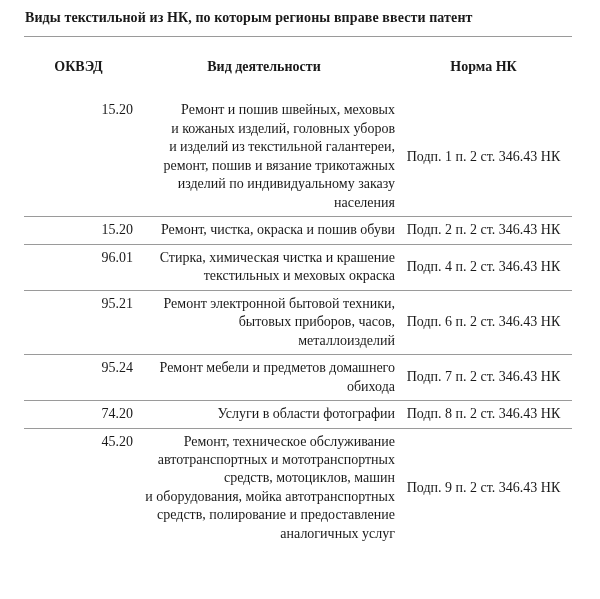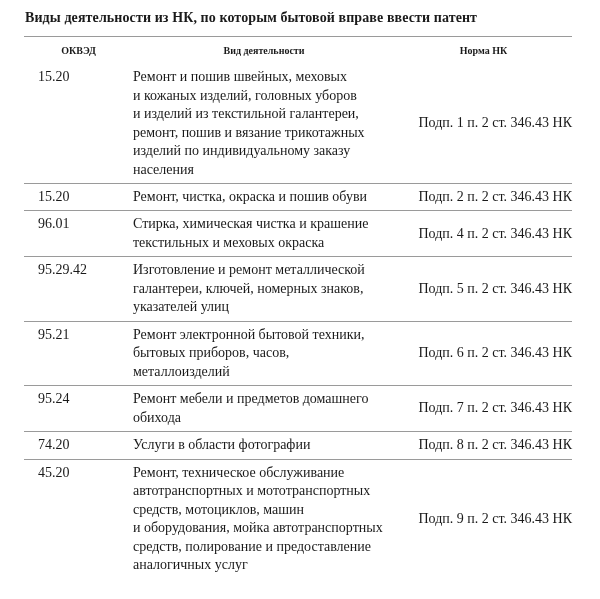--- a/index.html
+++ b/index.html
@@ -35,49 +35,50 @@
   }
   table.patent-table tr.header-row {
     border-top: 1px solid #9a9a9a;
   }
   table.patent-table tr:last-child {
     border-bottom: none;
   }
   th {
     font-weight: bold;
     text-align: center;
-    padding: 7px 0;
-    font-size: 10px;
+    padding: 21px 0;
+    font-size: 14px;
   }
   td {
     padding: 4px 0;
+    text-align: right;
   }
   col.c-okved    { width: 109px; }
   col.c-activity { width: 262px; }
   col.c-norm     { width: 177px; }
   td.cell-okved {
     vertical-align: top;
     padding-left: 14px;
     white-space: nowrap;
   }
   td.cell-activity {
     vertical-align: top;
     white-space: pre-line;
     font-family: Liberation Serif, serif;
   }
   td.cell-norm {
     vertical-align: middle;
     white-space: nowrap;
-    text-align: right;
+    text-align: center;
   }
 </style>
 </head>
 <body>
 
-<div class="page-title">Виды деятельности из НК, по которым бытовой вправе ввести патент</div>
+<div class="page-title">Виды текстильной из НК, по которым регионы вправе ввести патент</div>
 
 <table class="patent-table">
   <colgroup>
     <col class="c-okved">
     <col class="c-activity">
     <col class="c-norm">
   </colgroup>
   <thead>
     <tr class="header-row">
       <th>ОКВЭД</th>
@@ -104,27 +105,20 @@
   </tr>
 
 
   <tr>
     <td class="cell-okved">96.01</td>
     <td class="cell-activity">Стирка, химическая чистка и крашение
 текстильных и меховых окраска</td>
     <td class="cell-norm">Подп. 4 п. 2 ст. 346.43 НК</td>
   </tr>
 
-  <tr>
-    <td class="cell-okved">95.29.42</td>
-    <td class="cell-activity">Изготовление и ремонт металлической
-галантереи, ключей, номерных знаков,
-указателей улиц</td>
-    <td class="cell-norm">Подп. 5 п. 2 ст. 346.43 НК</td>
-  </tr>
 
   <tr>
     <td class="cell-okved">95.21</td>
     <td class="cell-activity">Ремонт электронной бытовой техники,
 бытовых приборов, часов,
 металлоизделий</td>
     <td class="cell-norm">Подп. 6 п. 2 ст. 346.43 НК</td>
   </tr>
 
   <tr>

